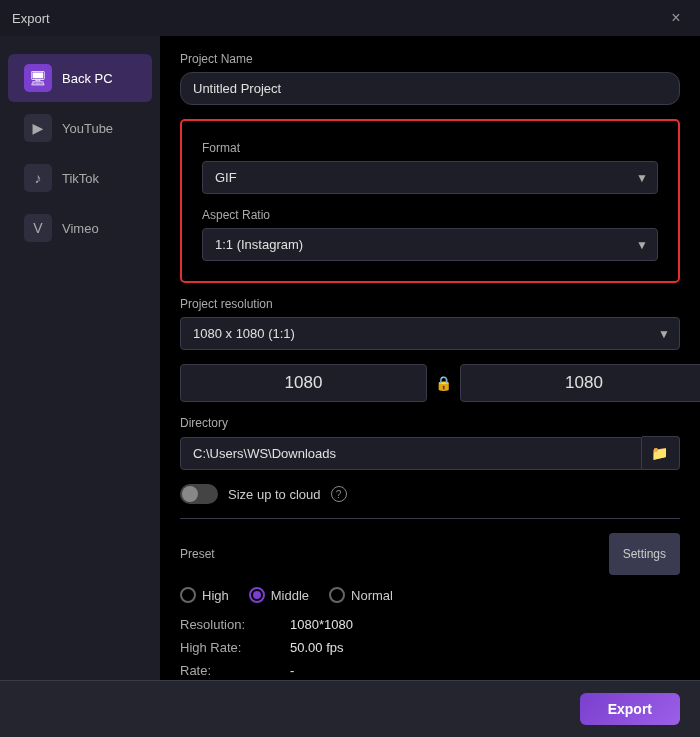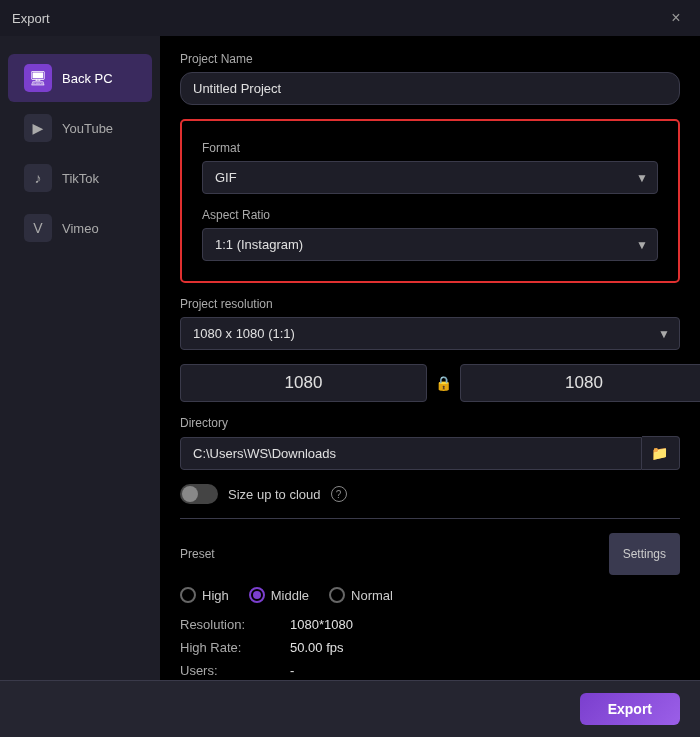--- a/index.html
+++ b/index.html
@@ -458,21 +458,21 @@
 
       <div class="spec-row">
         <span class="spec-key">Resolution:</span>
         <span class="spec-val">1080*1080</span>
       </div>
       <div class="spec-row">
         <span class="spec-key">High Rate:</span>
         <span class="spec-val">50.00 fps</span>
       </div>
       <div class="spec-row">
-        <span class="spec-key">Users:</span>
+        <span class="spec-key">Rate:</span>
         <span class="spec-val">-</span>
       </div>
     </div>
   </div>
 
   <div class="footer">
     <button class="export-btn">Export</button>
   </div>
 </div>
 

